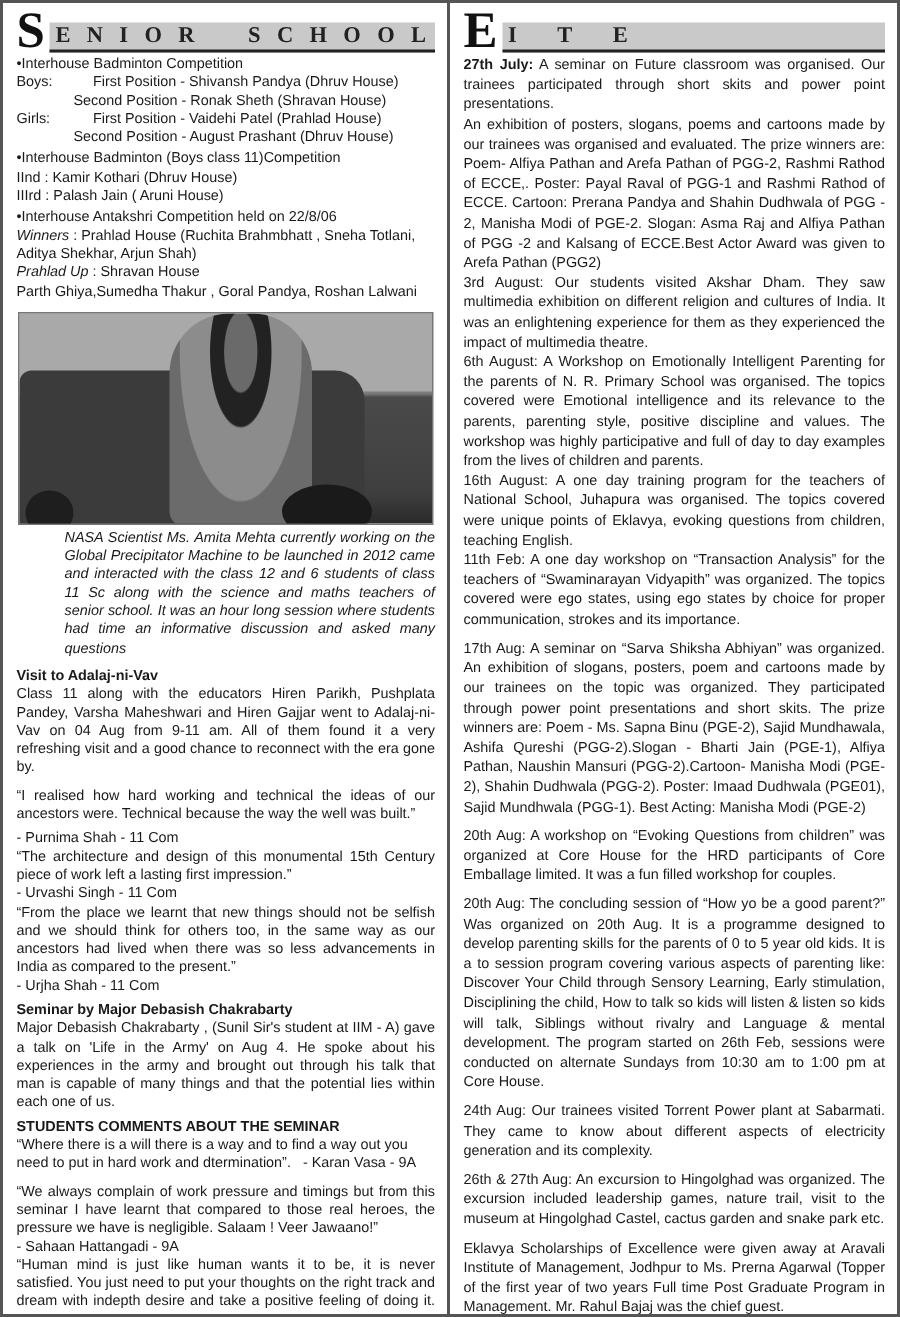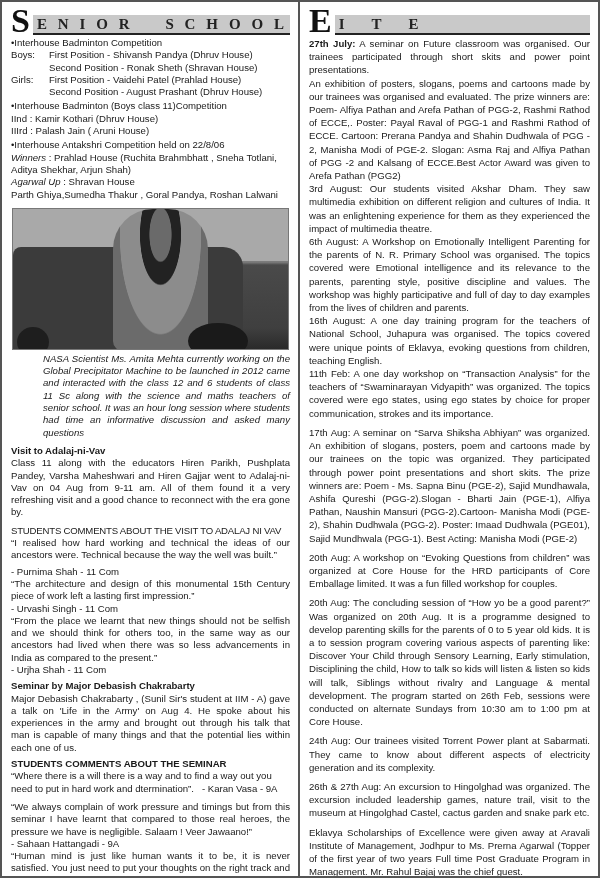--- a/index.html
+++ b/index.html
@@ -18,21 +18,21 @@
     }
     .heading .bar {
       flex: 1; height: 20px; background: #c9c9c9; border-bottom: 2px solid #222;
       display: flex; align-items: center; justify-content: space-between; padding: 0 6px 0 4px;
       font-family: "Liberation Serif", serif; font-weight: bold; font-size: 15px; color: #222;
     }
     .heading .bar.eite { justify-content: flex-start; gap: 27px; }
     .t { font-size: 9.6px; line-height: 12.3px; }
     .justify { text-align: justify; }
     .row { display: flex; }
-    .row .lbl { width: 38px; flex-shrink: 0; }
+    .row .lbl { width: 51px; flex-shrink: 0; }
     .indent { padding-left: 38px; }
     .bullet::before { content: "\2022 "; }
     .it { font-style: italic; }
     .b { font-weight: bold; }
     .photo {
       margin: 7px 1px 3px 1px; height: 142px; position: relative; overflow: hidden;
       background: linear-gradient(180deg, #8a8a8a 0%, #7c7c7c 38%, #4a4a4a 40%, #3f3f3f 85%, #2a2a2a 100%);
       border: 1px solid #777;
     }
     .photo .wall { position: absolute; left: 0; top: 0; width: 100%; height: 52px; background: #a9a9a9; }
@@ -82,41 +82,40 @@
         <span>First Position - Vaidehi Patel (Prahlad House)</span>
       </div>
       <div class="indent">Second Position - August Prashant (Dhruv House)</div>
 
       <div class="bullet" style="margin-top:2px">Interhouse Badminton (Boys class 11)Competition</div>
       <div>IInd : Kamir Kothari (Dhruv House)</div>
       <div>IIIrd : Palash Jain ( Aruni House)</div>
 
       <div class="bullet" style="margin-top:2px">Interhouse Antakshri Competition  held on 22/8/06</div>
       <div><span class="it">Winners</span><span> : Prahlad House (Ruchita Brahmbhatt , Sneha Totlani, Aditya Shekhar, Arjun Shah)</span></div>
-      <div><span class="it">Agarwal Up</span><span> : Shravan House</span></div>
+      <div><span class="it">Prahlad Up</span><span> : Shravan House</span></div>
       <div>Parth Ghiya,Sumedha Thakur , Goral Pandya, Roshan Lalwani</div>
     </div>
 
     <div class="photo">
       <div class="wall"></div>
       <div class="sofa"></div>
       <div class="person"></div>
       <div class="head1"></div>
       <div class="head2"></div>
     </div>
 
     <div class="t caption justify">NASA Scientist Ms. Amita Mehta currently working on the Global Precipitator Machine to be launched in  2012 came and interacted with the class 12 and 6 students of class 11 Sc along with the science and maths teachers of senior school. It was an hour long session where students had time an informative discussion and asked many questions</div>
 
     <div class="t gap6">
       <div class="b">Visit to Adalaj-ni-Vav</div>
       <div class="justify">Class 11 along with the educators Hiren Parikh, Pushplata Pandey, Varsha Maheshwari and Hiren Gajjar went to Adalaj-ni-Vav on 04 Aug from 9-11 am. All of them found it a very refreshing visit and a good chance to reconnect with the era gone by.</div>
     </div>
 
     <div class="t gap6">
-      <div class="caps">STUDENTS COMMENTS ABOUT THE VISIT TO ADALAJ NI VAV</div>
       <div class="justify">“I realised how hard working and technical the ideas of our ancestors were.  Technical because the way the well was built.”</div>
       <div class="right gap4" style="padding-right:16px">- Purnima Shah - 11 Com</div>
       <div class="justify">“The architecture and design of this monumental 15th Century piece of work left a lasting first impression.”</div>
       <div class="right" style="padding-right:16px">- Urvashi Singh - 11 Com</div>
       <div class="justify">“From the place we learnt that new things should not be selfish and we should think for others too, in the same way as our ancestors had lived when there was so less advancements in India as compared to the present.”</div>
       <div class="right" style="padding-right:30px">- Urjha Shah - 11 Com</div>
     </div>
 
     <div class="t gap4">
       <div class="b">Seminar by  Major Debasish Chakrabarty</div>

